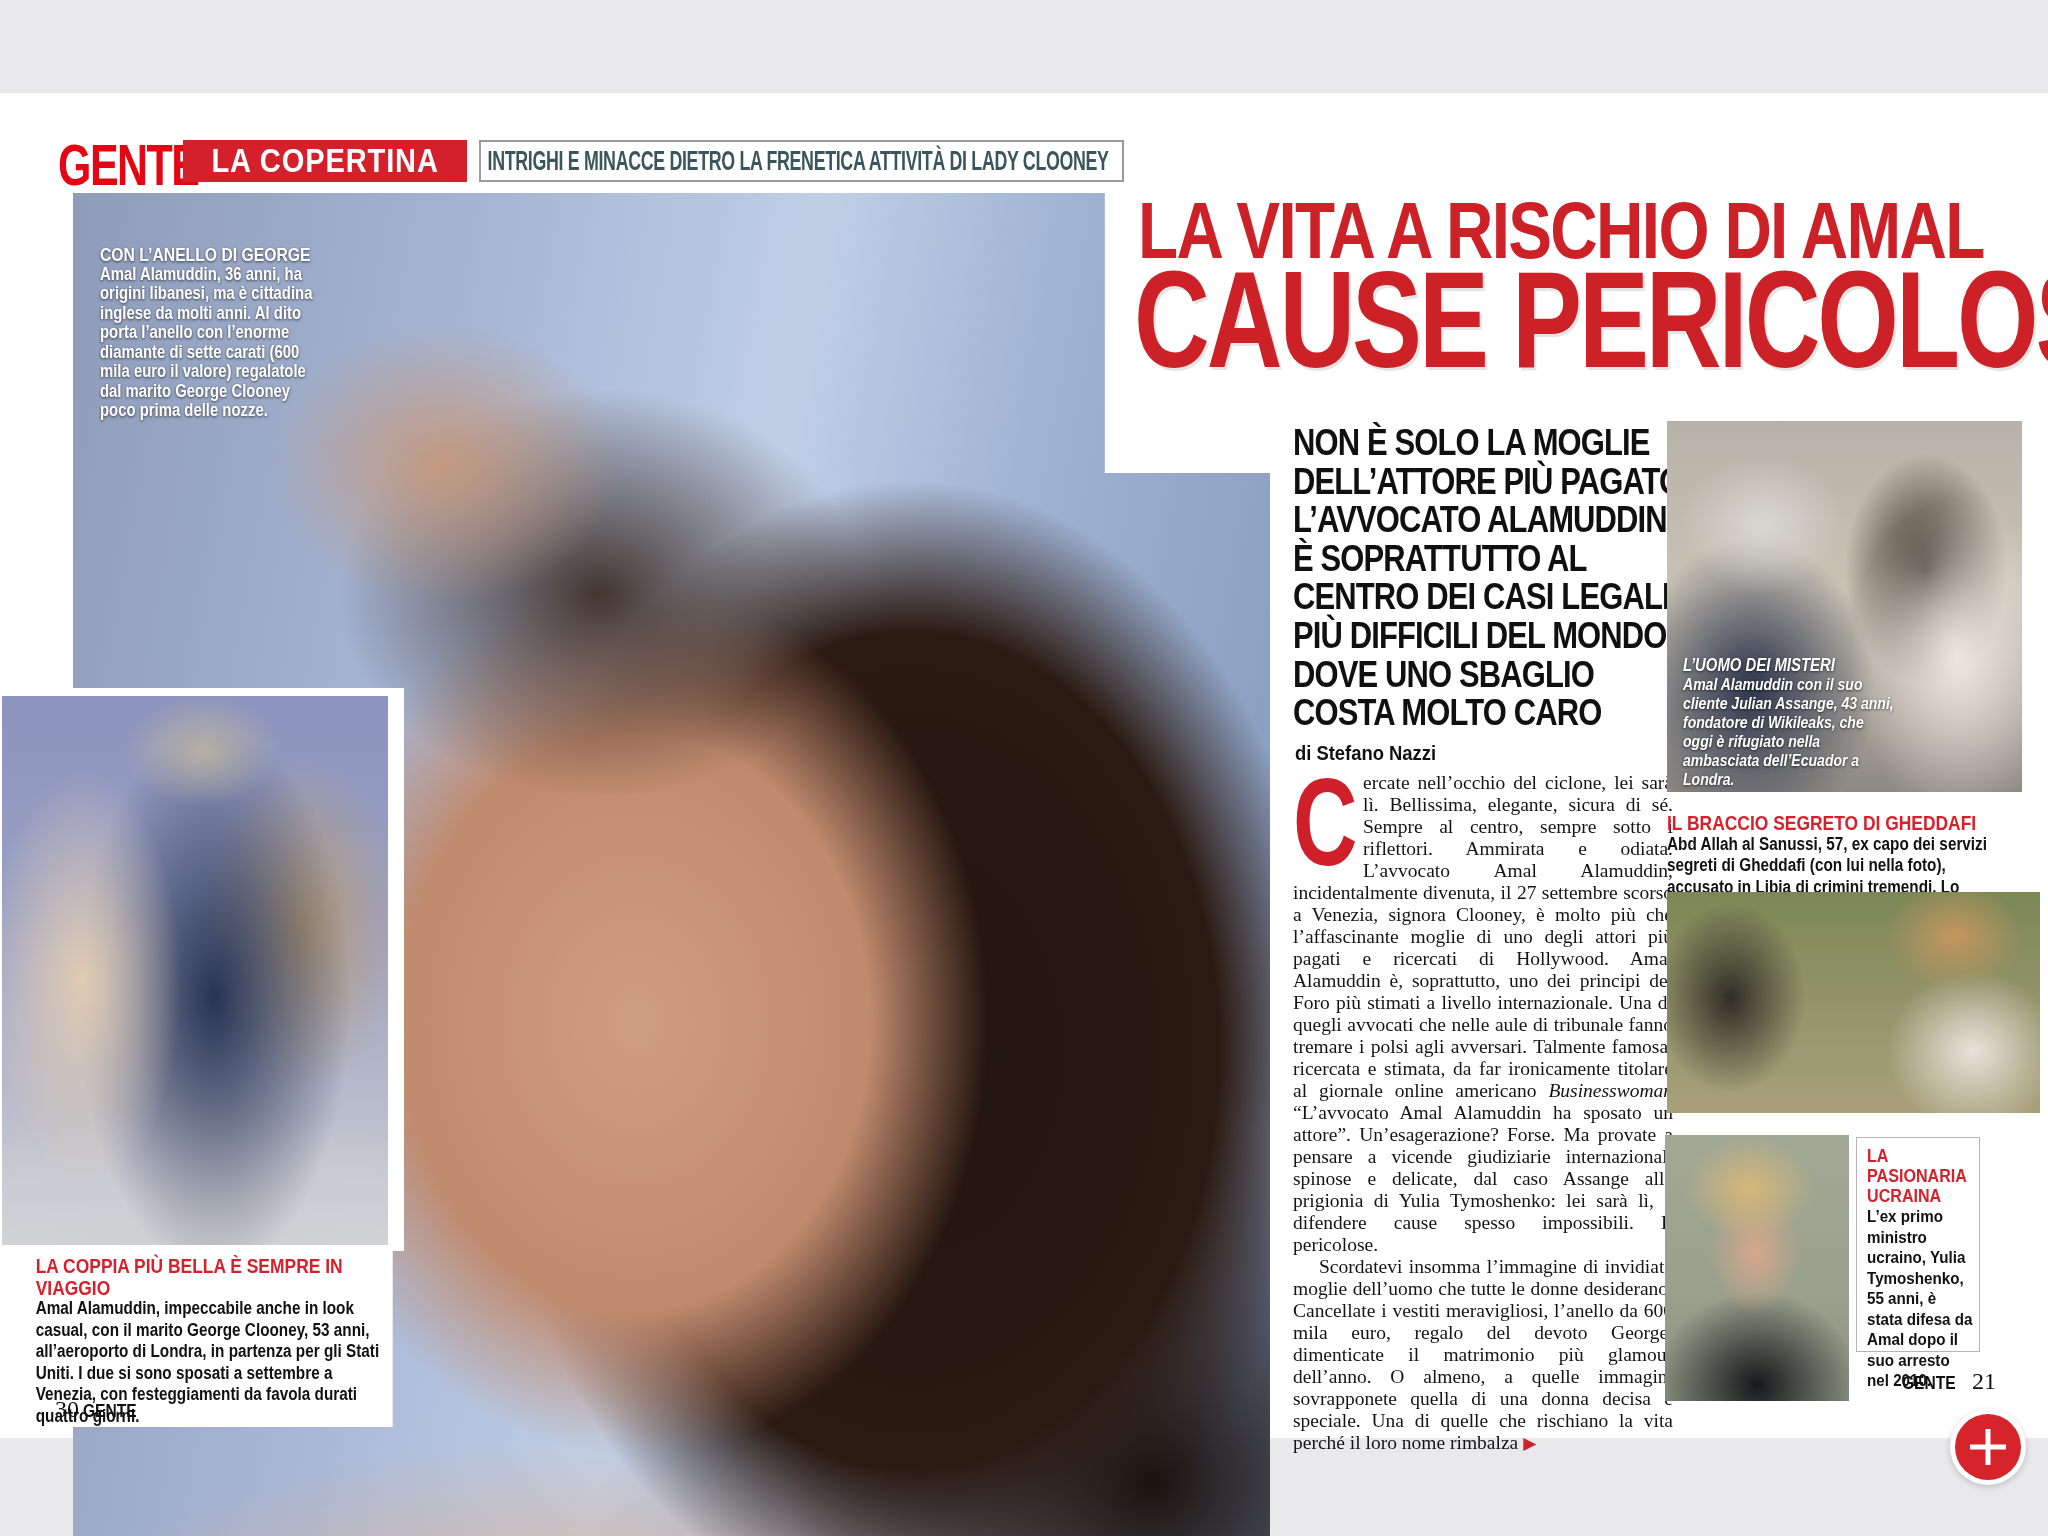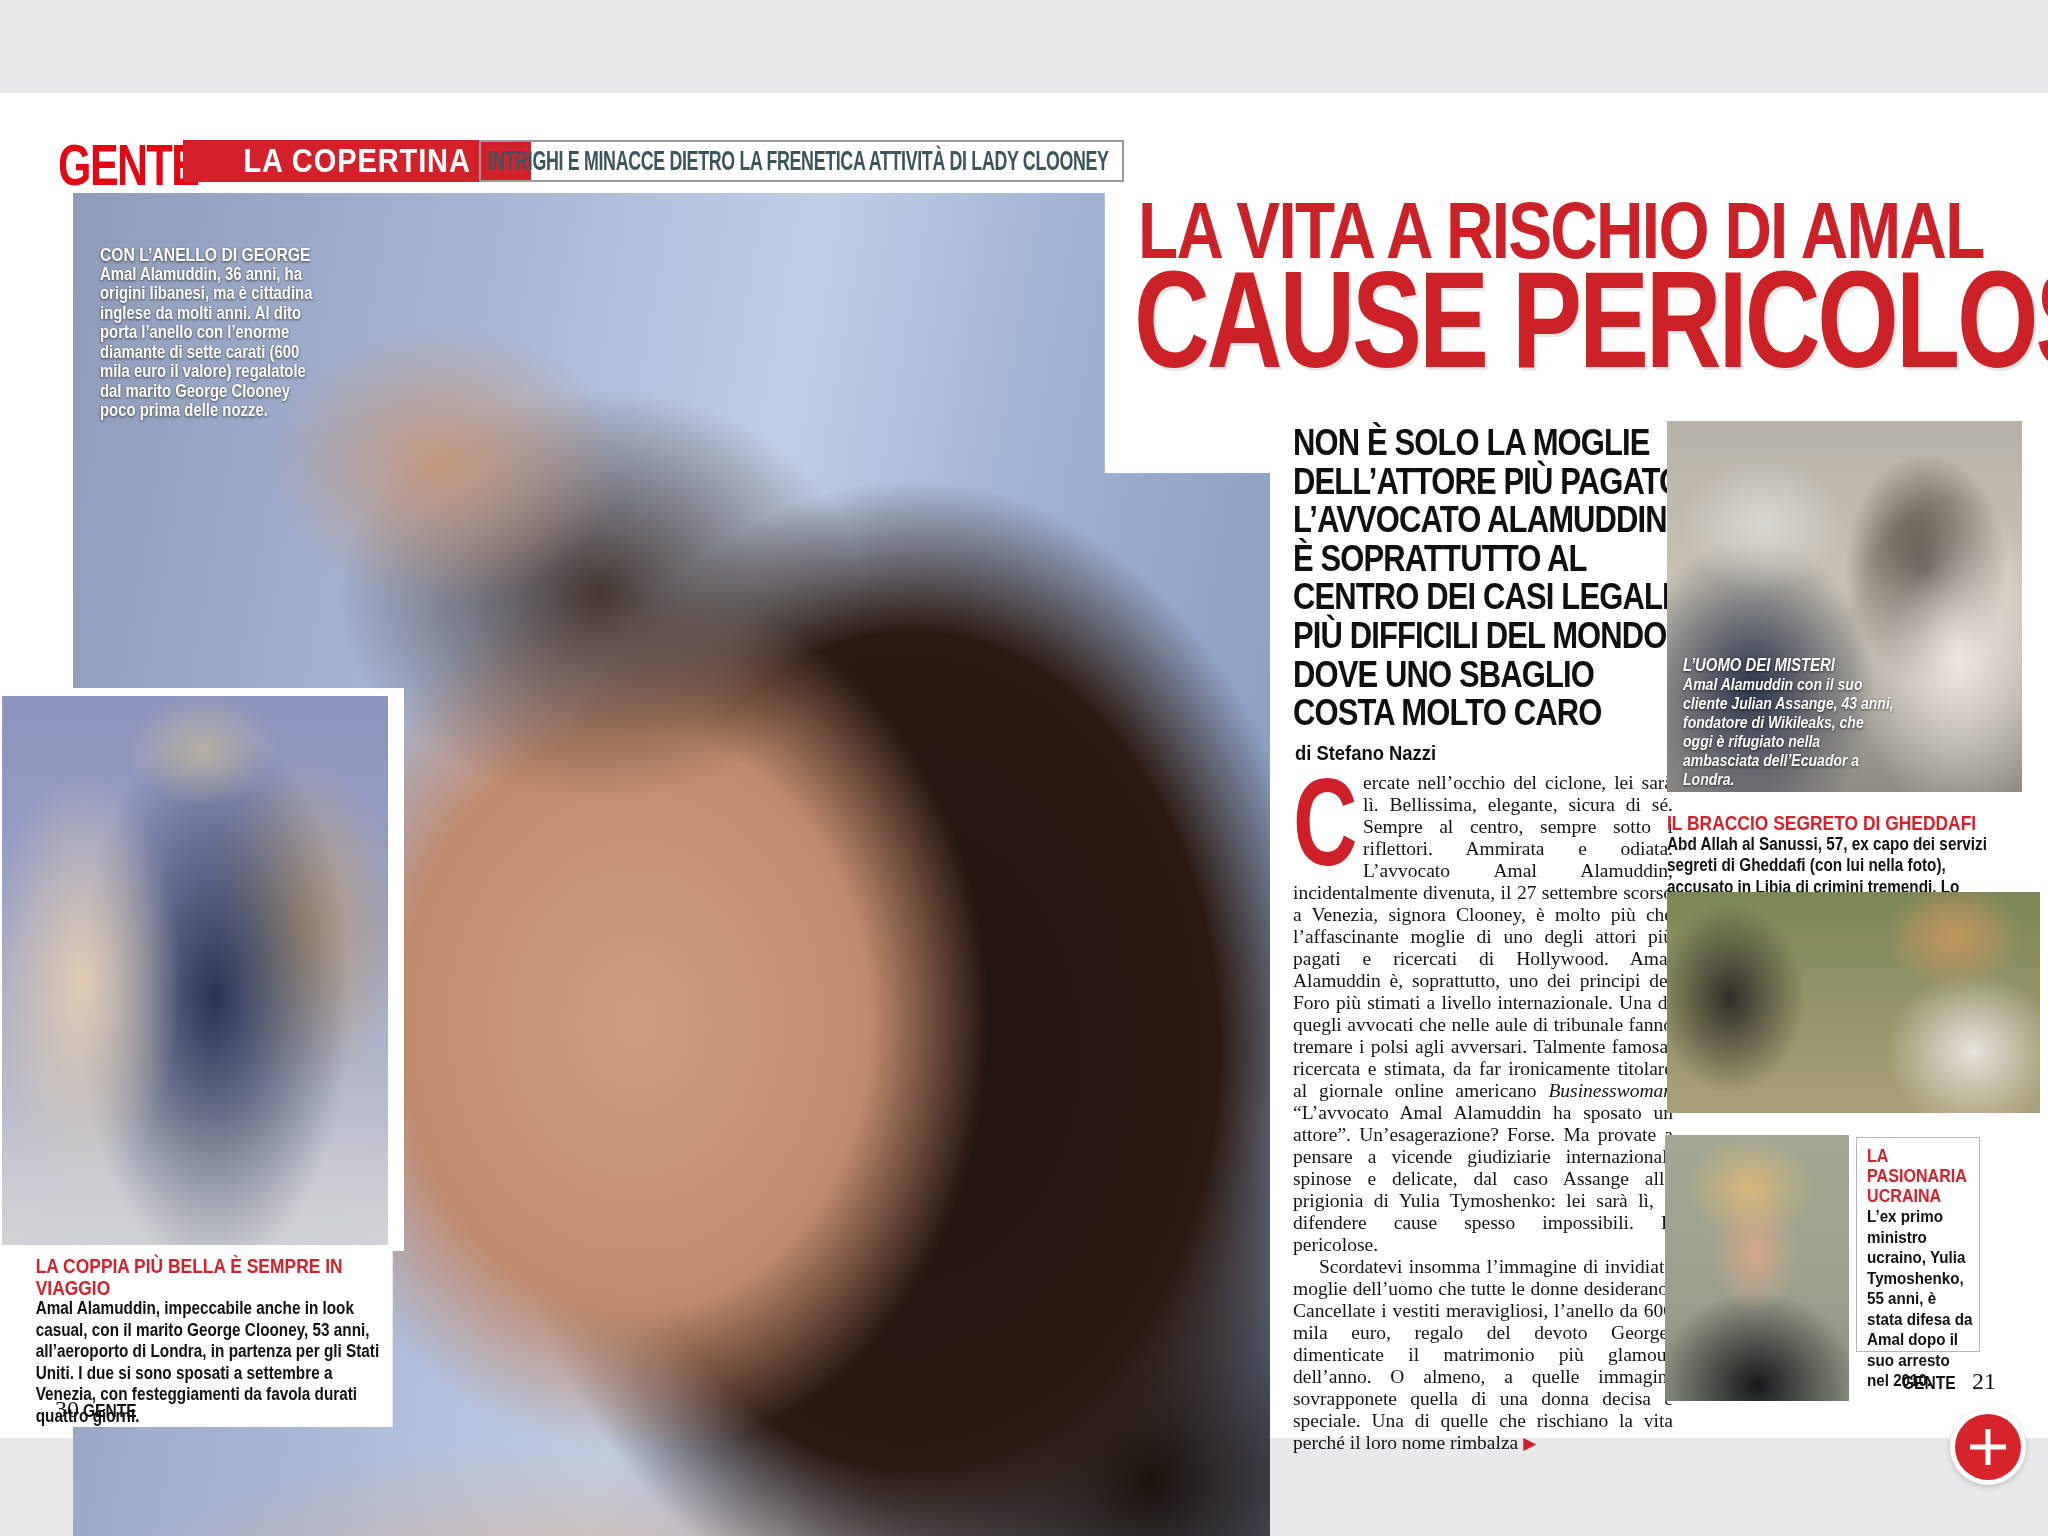--- a/index.html
+++ b/index.html
@@ -4,21 +4,21 @@
 <style>
   html,body{margin:0;padding:0;background:#ffffff;}
   #screen{position:relative;width:2048px;height:1536px;background:#ffffff;overflow:hidden;
           font-family:"Liberation Sans",sans-serif;}
   .band{position:absolute;left:0;width:2048px;background:#e9e9eb;}
   .abs{position:absolute;}
 
   
   .logo{left:58px;top:136px;font-size:58px;font-weight:900;color:#e30613;
         letter-spacing:-2px;transform:scaleX(.74);transform-origin:0 0;line-height:1;}
-  .section-badge{left:183px;top:140px;width:348px;height:42px;background:#d4202a;
+  .section-badge{left:183px;top:140px;width:284px;height:42px;background:#d4202a;
         display:flex;align-items:center;justify-content:center;}
   .section-badge span{color:#ffffff;font-size:33px;font-weight:bold;letter-spacing:1px;
         transform:scaleX(.88);transform-origin:50% 50%;white-space:nowrap;}
   .strap-box{left:479px;top:140px;width:645px;height:42px;border:2px solid #9a9a9a;
         box-sizing:border-box;display:flex;align-items:center;overflow:visible;}
   .strap-box span{color:#3a555c;font-size:27px;font-weight:bold;letter-spacing:-.5px;
         padding-left:10px;transform:scaleX(.66);transform-origin:0 50%;white-space:nowrap;}
 
   
   .photo{position:absolute;background-color:#9aa4bd;}

